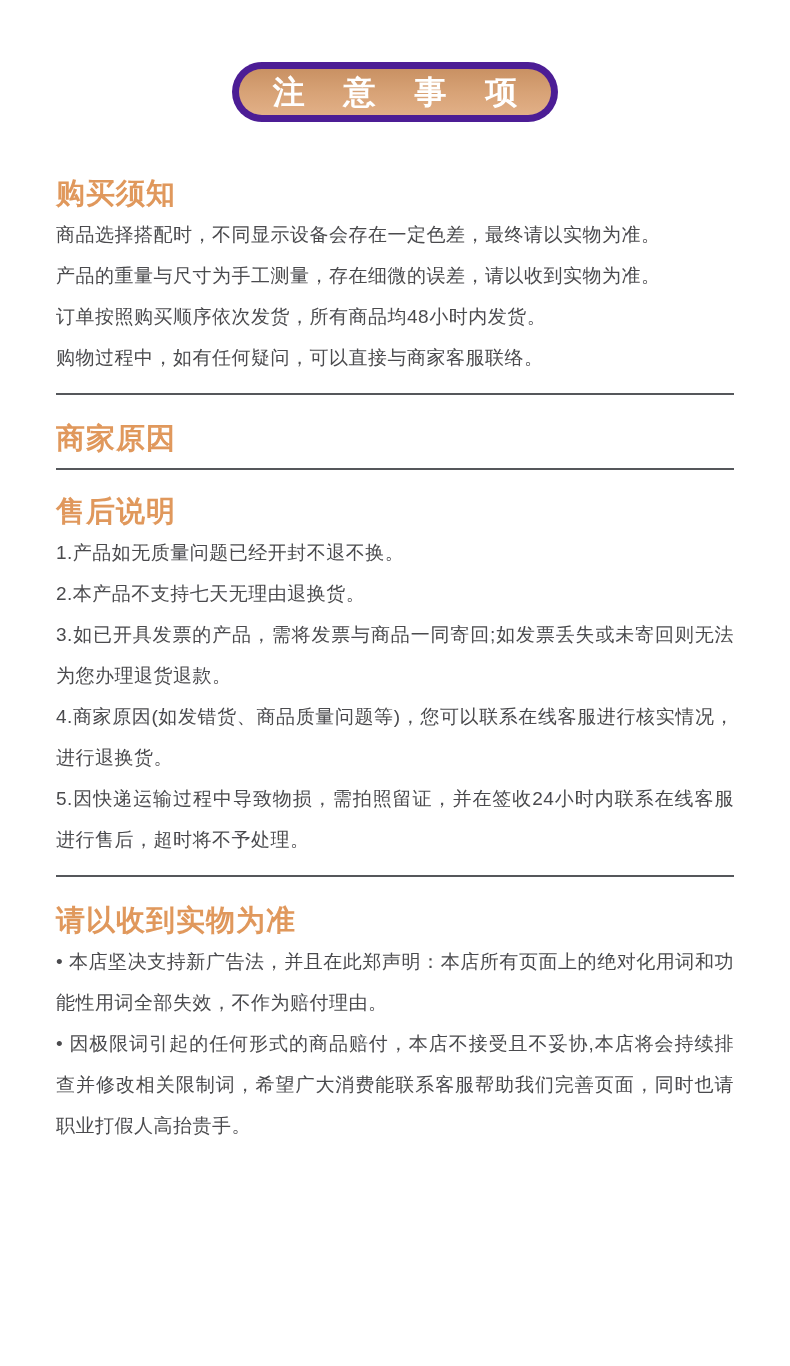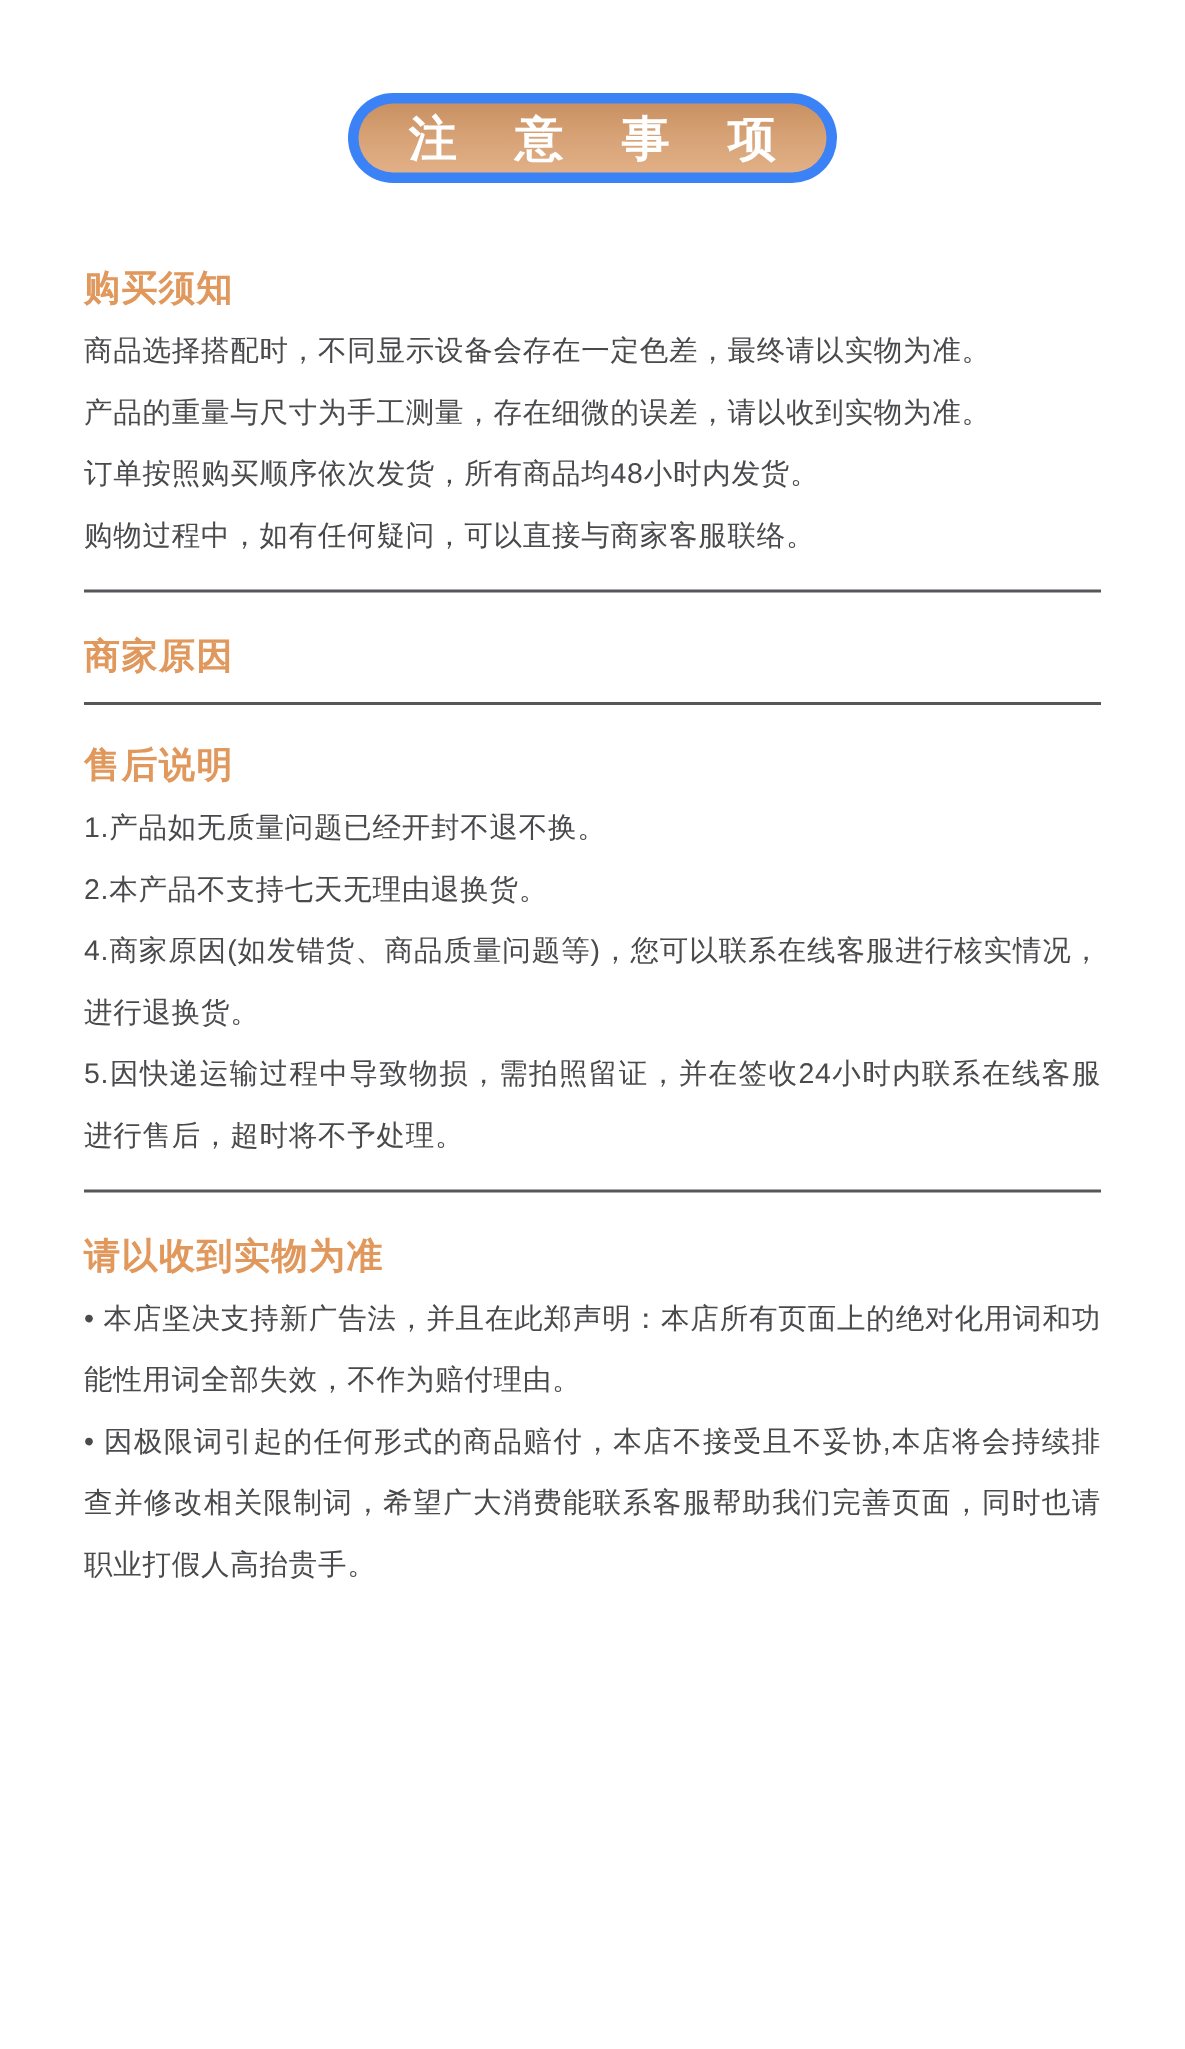--- a/index.html
+++ b/index.html
@@ -12,21 +12,21 @@
     overflow: hidden;
   }
 
   
   .badge-row {
     display: flex;
     justify-content: center;
     padding-top: 62px;
   }
   .badge {
-    background: #3b82f6;
+    background: #4c1d95;
     border-radius: 32px;
     padding: 7px;
     min-width: 280px;
   }
   .badge-inner {
     background: linear-gradient(180deg, #c99163 0%, #d7a276 50%, #e2b087 100%);
     border-radius: 25px;
     height: 46px;
     display: flex;
     align-items: center;
@@ -44,21 +44,21 @@
   }
 
   
   .content {
     padding: 0 56px;
     color: #4a4a4d;
     font-size: 19px;
   }
   .section-title {
     color: #e0985c;
-    font-size: 24px;
+    font-size: 29px;
     line-height: 30px;
     font-weight: 700;
     margin: 0;
     letter-spacing: 1px;
   }
   .section-body { margin-top: 6px; }
   .section-body p {
     margin: 0;
     line-height: 41px;
     letter-spacing: 0.5px;
@@ -101,20 +101,21 @@
   <section class="sec-2">
     <h2 class="section-title">商家原因</h2>
   </section>
   <hr class="divider">
 
   <section class="sec-3">
     <h2 class="section-title">售后说明</h2>
     <div class="section-body">
       <p>1.产品如无质量问题已经开封不退不换。</p>
       <p>2.本产品不支持七天无理由退换货。</p>
+      <p>3.如已开具发票的产品，需将发票与商品一同寄回;如发票丢失或未寄回则无法为您办理退货退款。</p>
       <p>4.商家原因(如发错货、商品质量问题等)，您可以联系在线客服进行核实情况，进行退换货。</p>
       <p>5.因快递运输过程中导致物损，需拍照留证，并在签收24小时内联系在线客服进行售后，超时将不予处理。</p>
     </div>
   </section>
   <hr class="divider">
 
   <section class="sec-4">
     <h2 class="section-title">请以收到实物为准</h2>
     <div class="section-body">
       <p>• 本店坚决支持新广告法，并且在此郑声明：本店所有页面上的绝对化用词和功能性用词全部失效，不作为赔付理由。</p>

